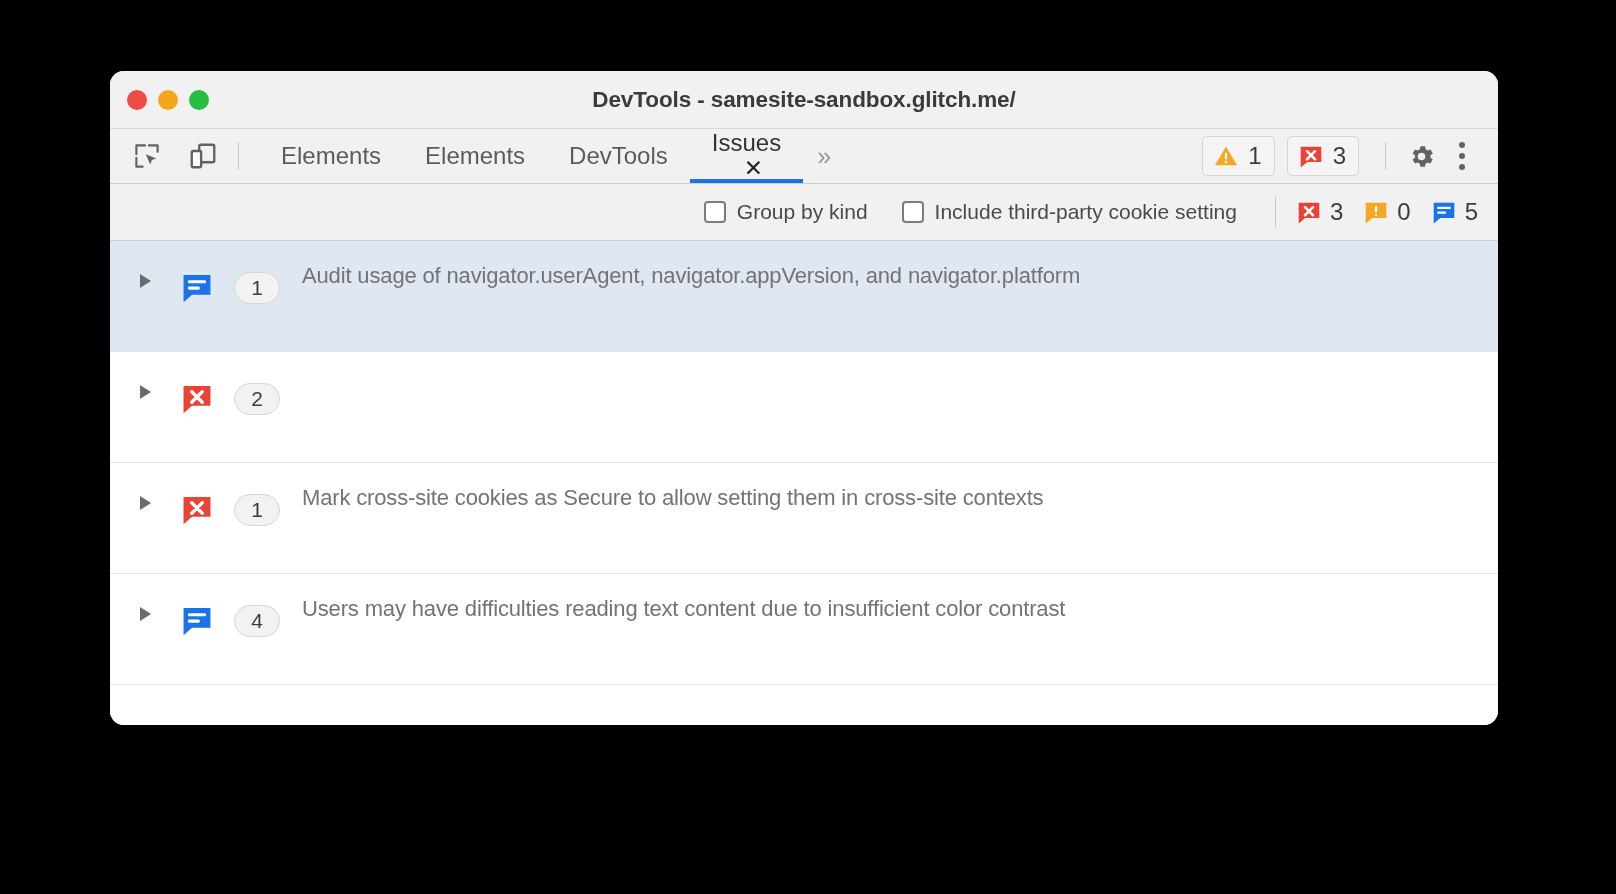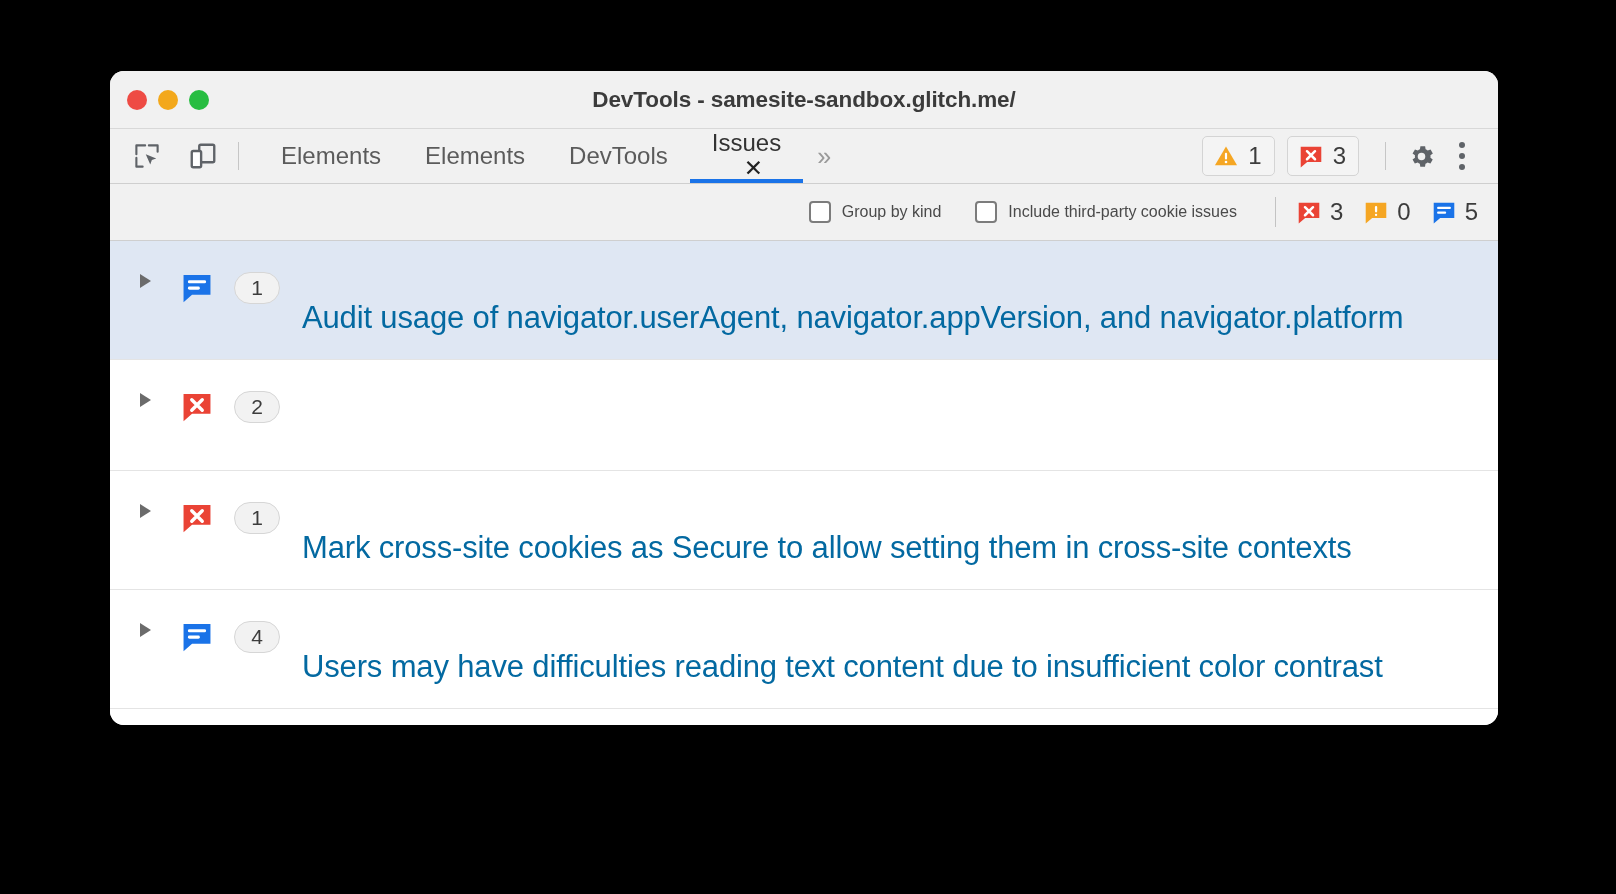--- a/index.html
+++ b/index.html
@@ -165,21 +165,21 @@
     display: flex;
     align-items: center;
     justify-content: flex-end;
     padding-right: 20px;
   }
   .check-item {
     display: flex;
     align-items: center;
     gap: 11px;
     margin-right: 34px;
-    font-size: 16px;
+    font-size: 21px;
     color: #4a4a4a;
     white-space: nowrap;
   }
   .cbox {
     width: 22px; height: 22px;
     border: 2px solid #7c7c7c;
     border-radius: 4px;
     background: #ffffff;
   }
   .fsep {
@@ -246,26 +246,25 @@
     border-radius: 16px;
     display: flex;
     align-items: center;
     justify-content: center;
     font-size: 21px;
     color: #3c3c3c;
   }
 
   .issue-text {
     margin-left: 22px;
-    font-size: 31px;
+    font-size: 22px;
     line-height: 1.42;
-    color: #0369a1;
+    color: #737373;
     max-width: 1120px;
     letter-spacing: -0.15px;
-    margin-top: 36px;
   }
 
   svg { display: block; }
 </style>
 </head>
 <body>
 
 <div id="root">
   <div class="window">
 
@@ -355,21 +354,21 @@
       </div>
     </div>
 
     <div class="filterbar">
       <label class="check-item">
         <span class="cbox"></span>
         <span>Group by kind</span>
       </label>
       <label class="check-item">
         <span class="cbox"></span>
-        <span>Include third-party cookie issues</span>
+        <span>Include third-party cookie setting</span>
       </label>
 
       <div class="fsep"></div>
 
       <div class="stat">
         <span>
           <svg width="26" height="26" viewBox="0 0 24 24">
             <path d="M2.5 3.5h19v14h-13l-6 5.2z" fill="#ea4335"></path>
             <path d="M8.3 7.6l7.4 7.4M15.7 7.6l-7.4 7.4" stroke="#ffffff" stroke-width="2.3" stroke-linecap="round"></path>
           </svg>

